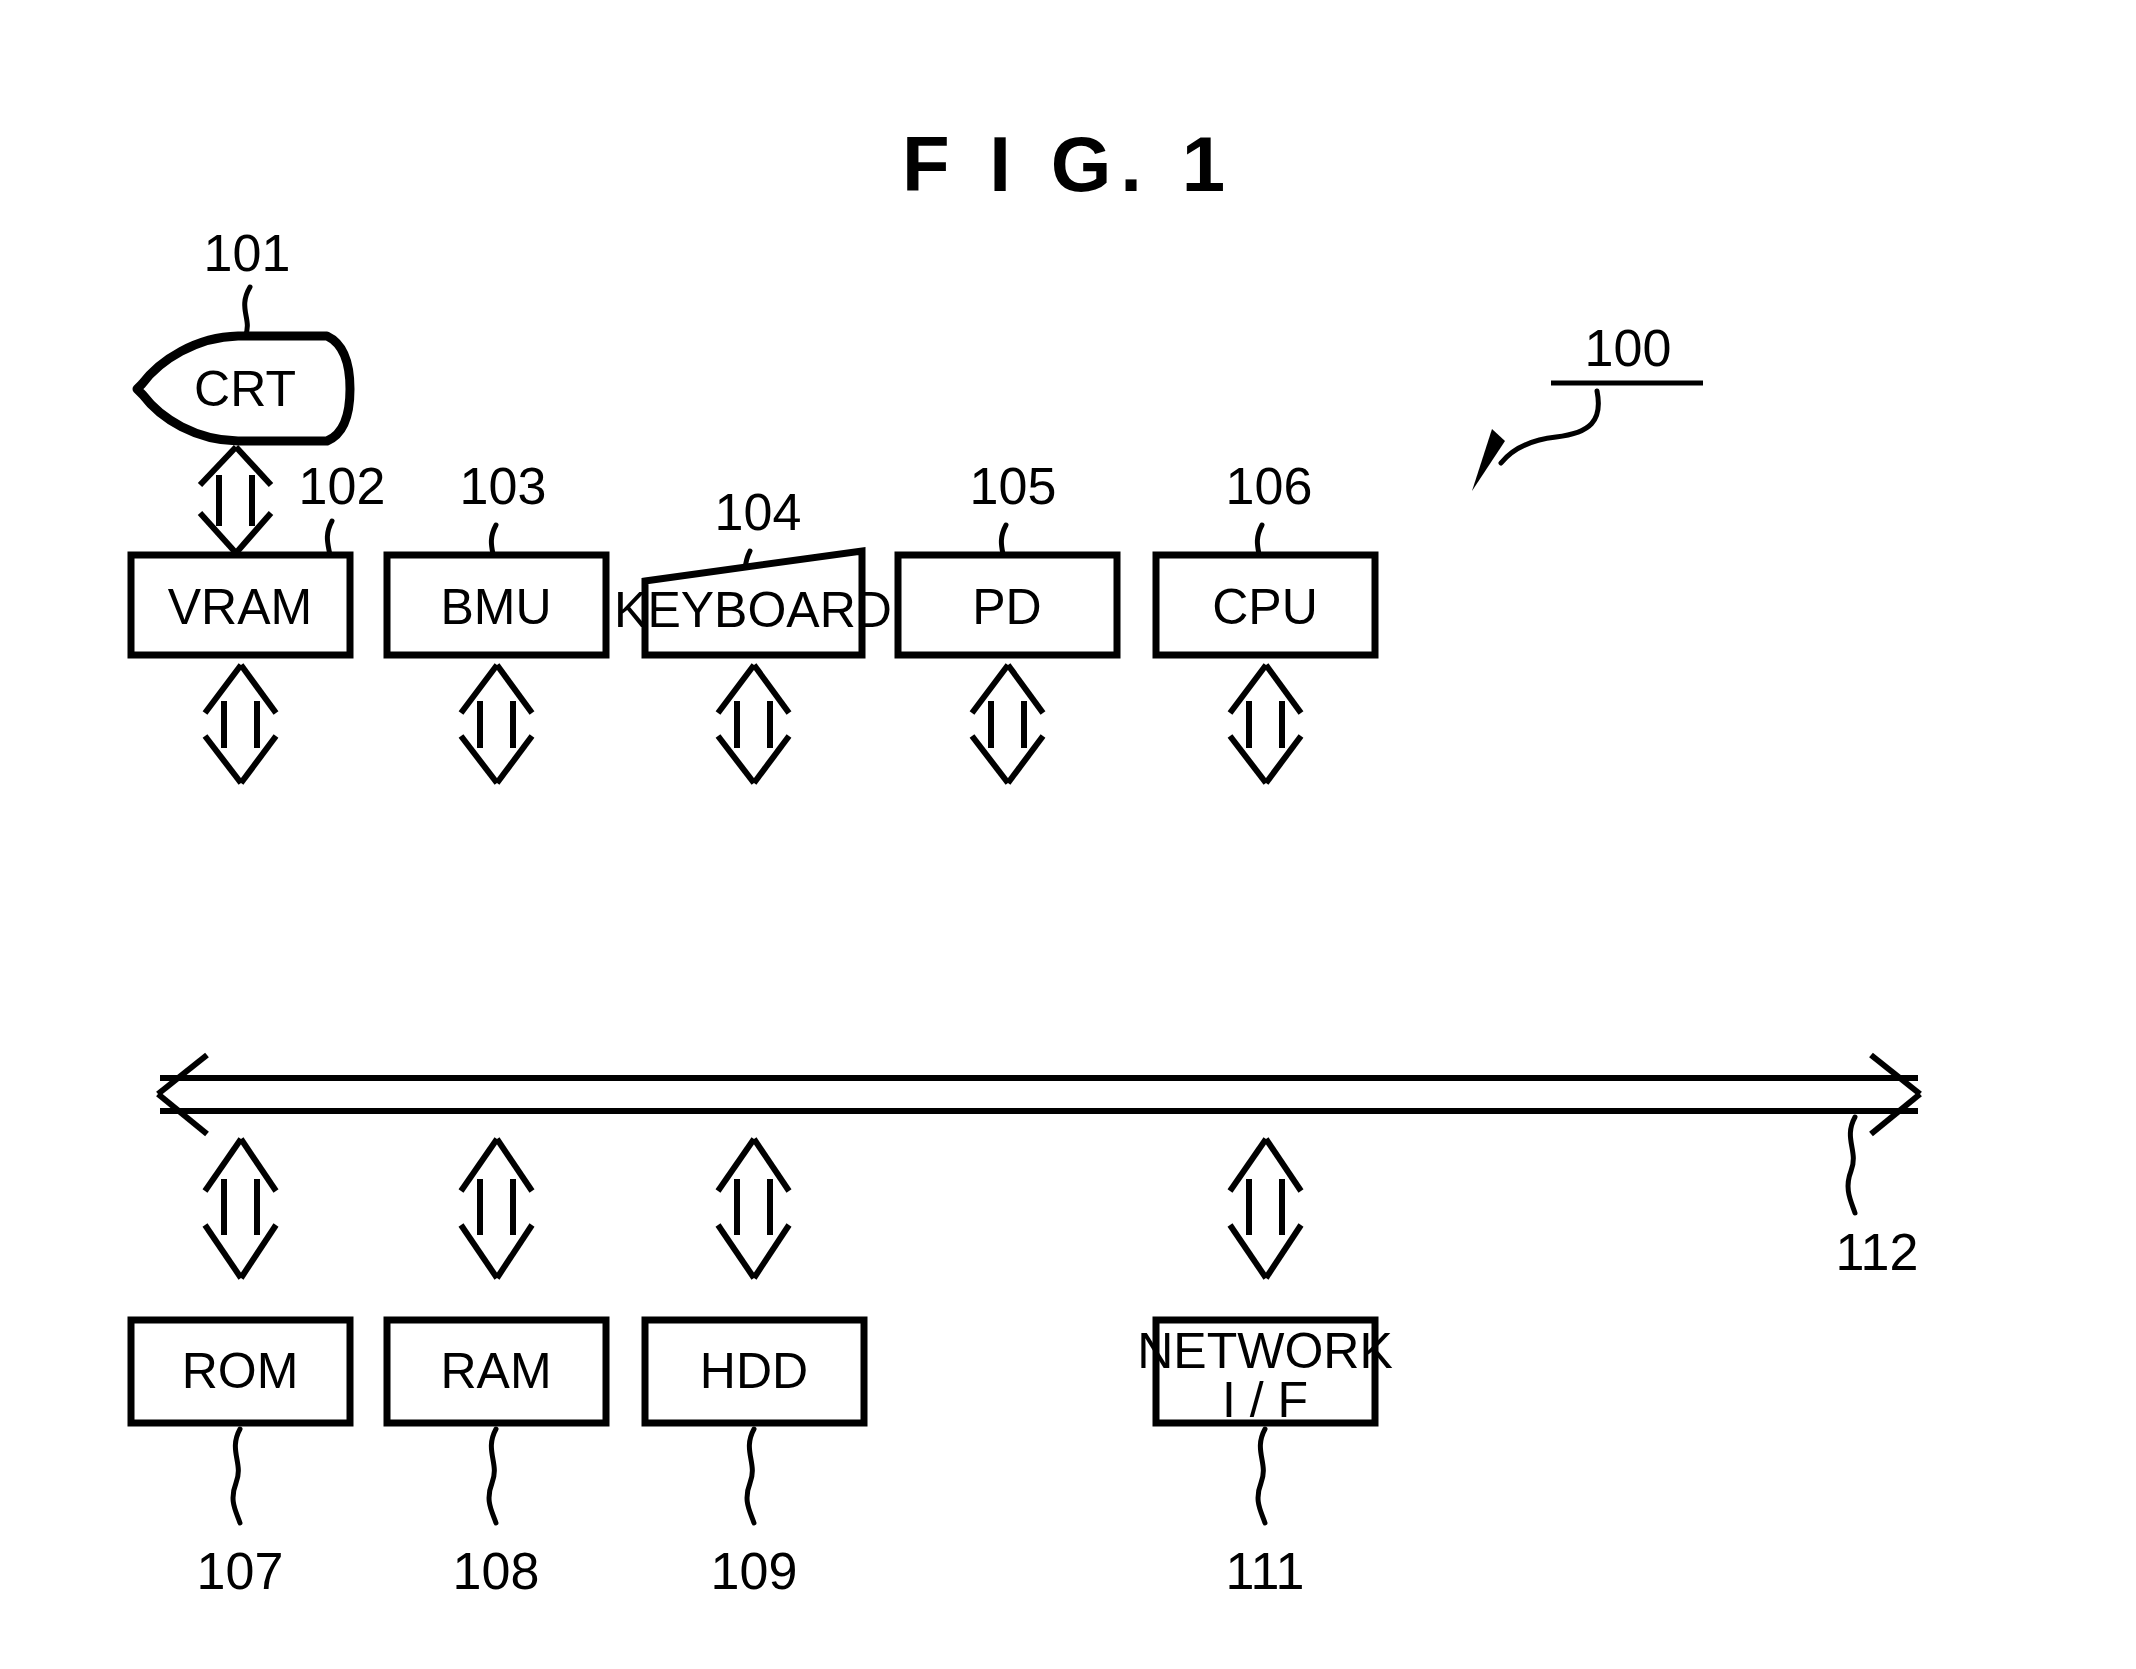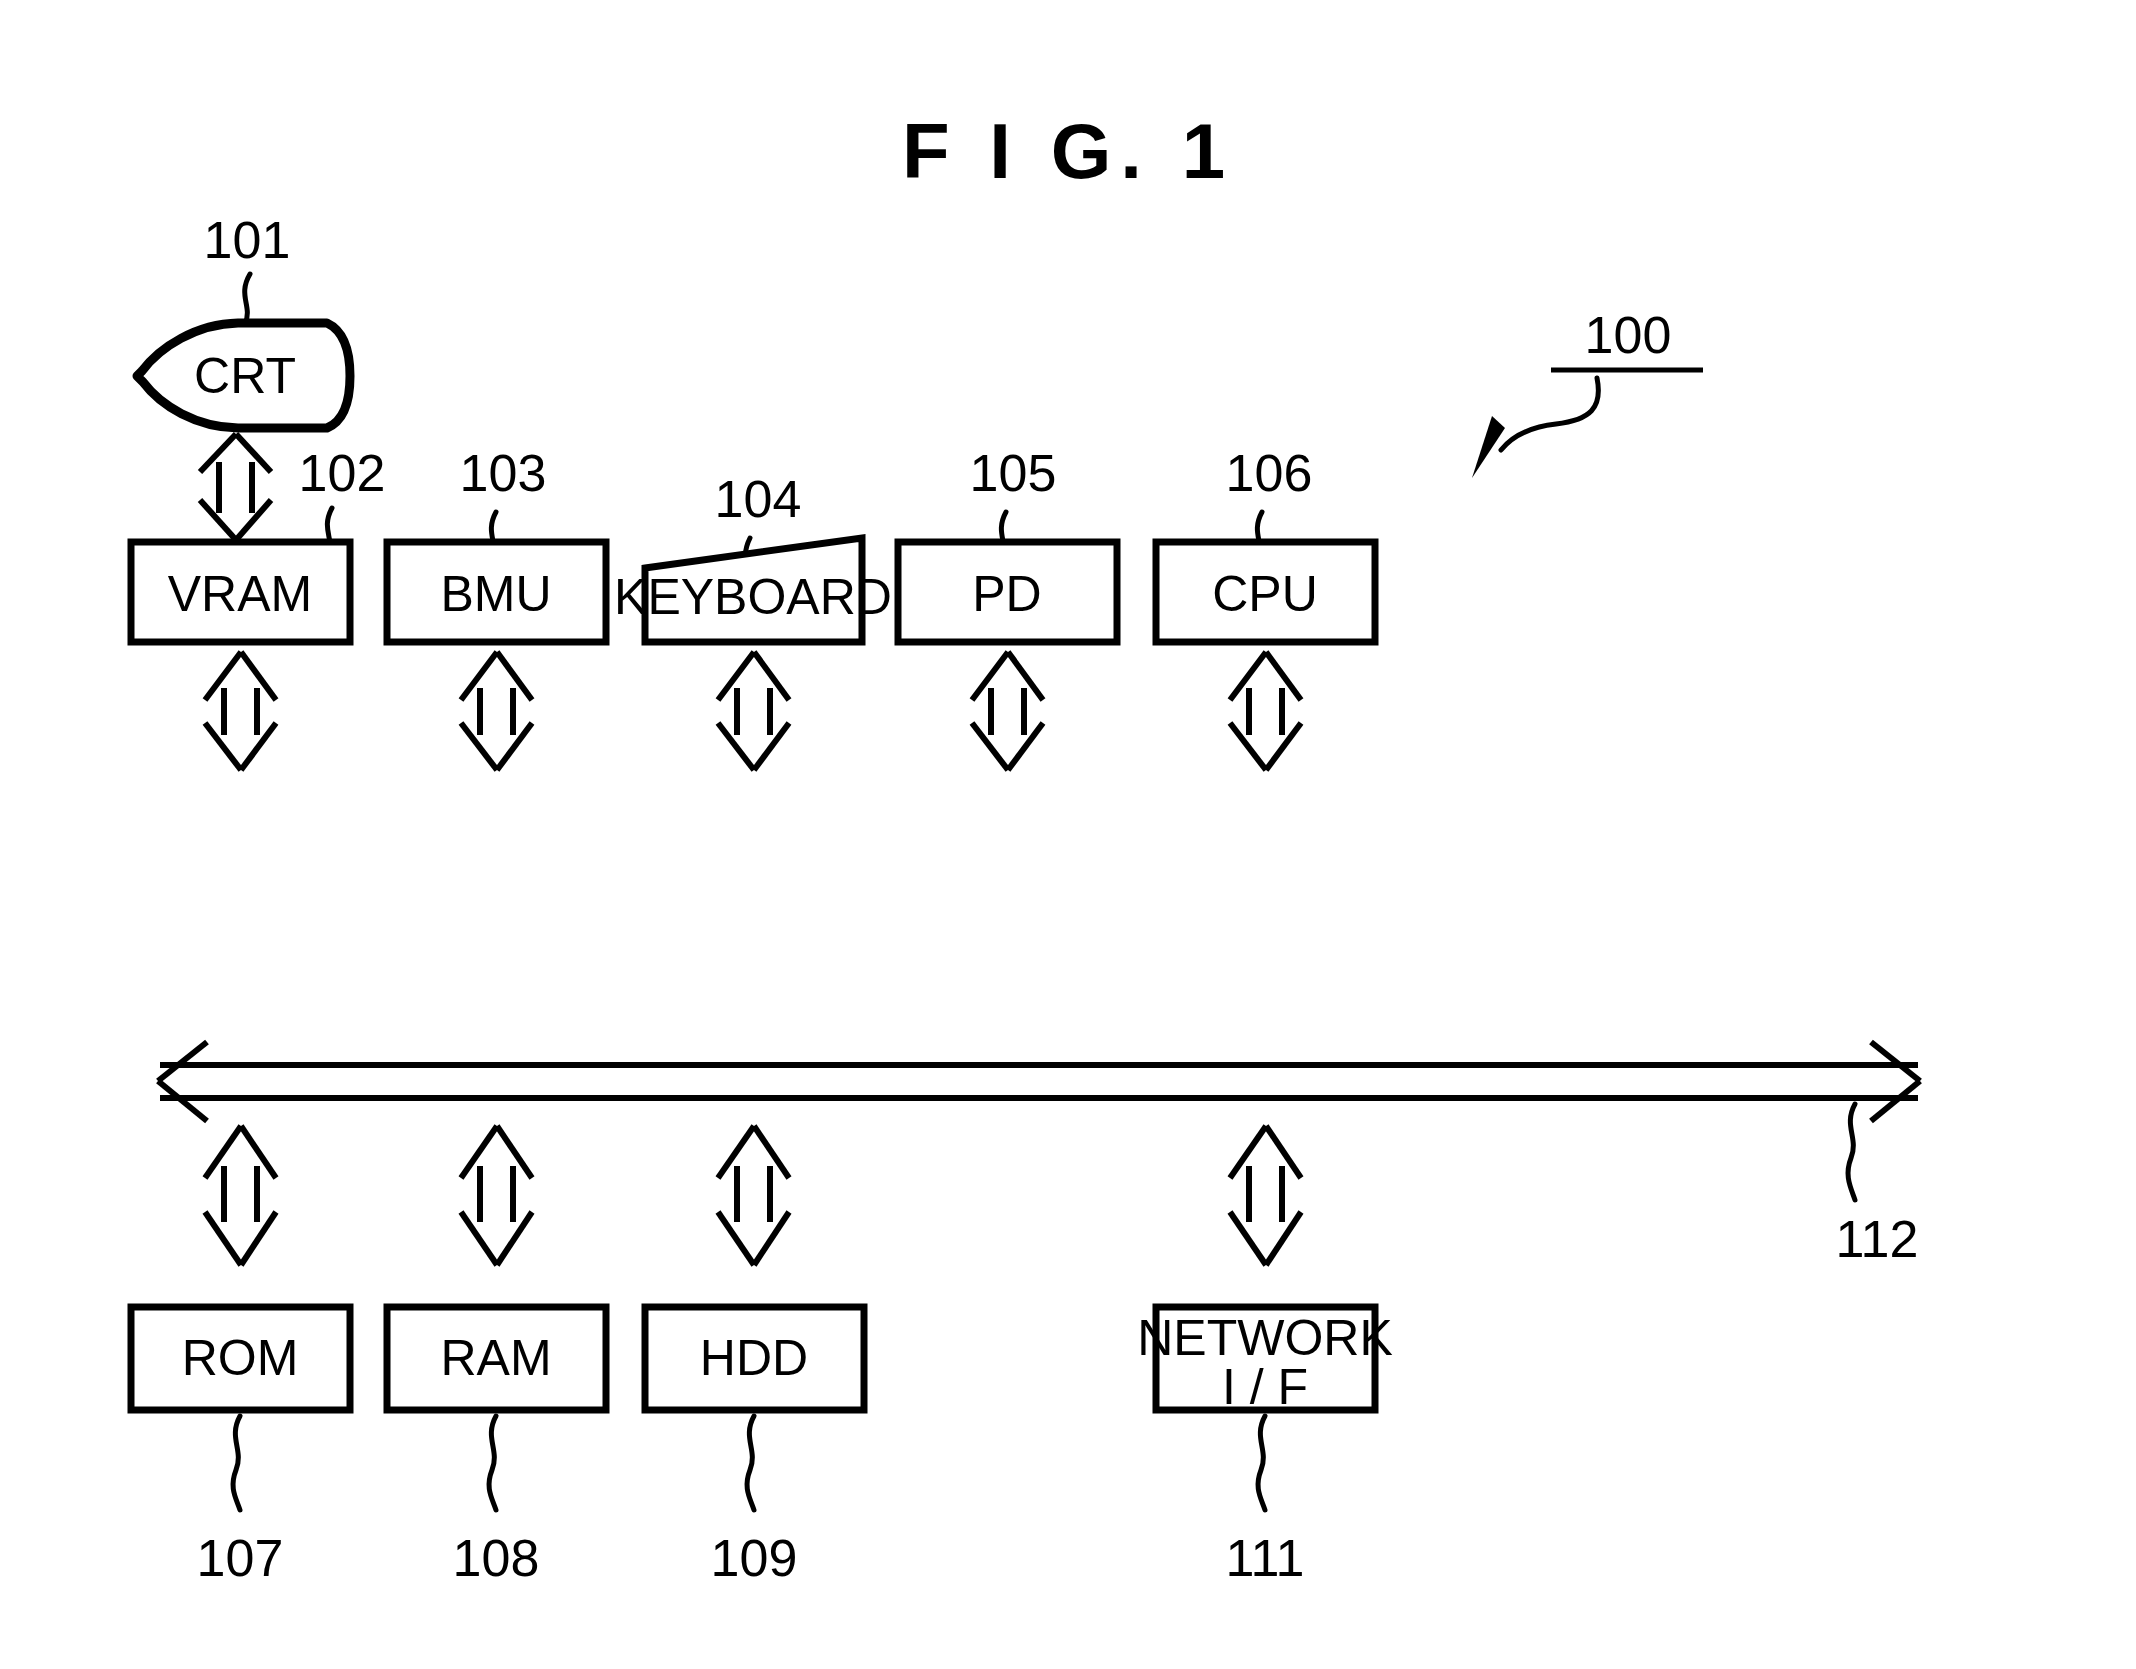--- a/index.html
+++ b/index.html
@@ -13,20 +13,21 @@
     font-family: "Liberation Sans", sans-serif;
     color: #000000;
     overflow: hidden;
     position: relative;
   }
   #figure-root {
     position: absolute;
     inset: 0;
     width: 2136px;
     height: 1320px;
+    margin-top: 13px;
   }
   #fig-svg {
     position: absolute;
     left: 0;
     top: 0;
     width: 2136px;
     height: 1669px;
     display: block;
   }
   .stroke {

